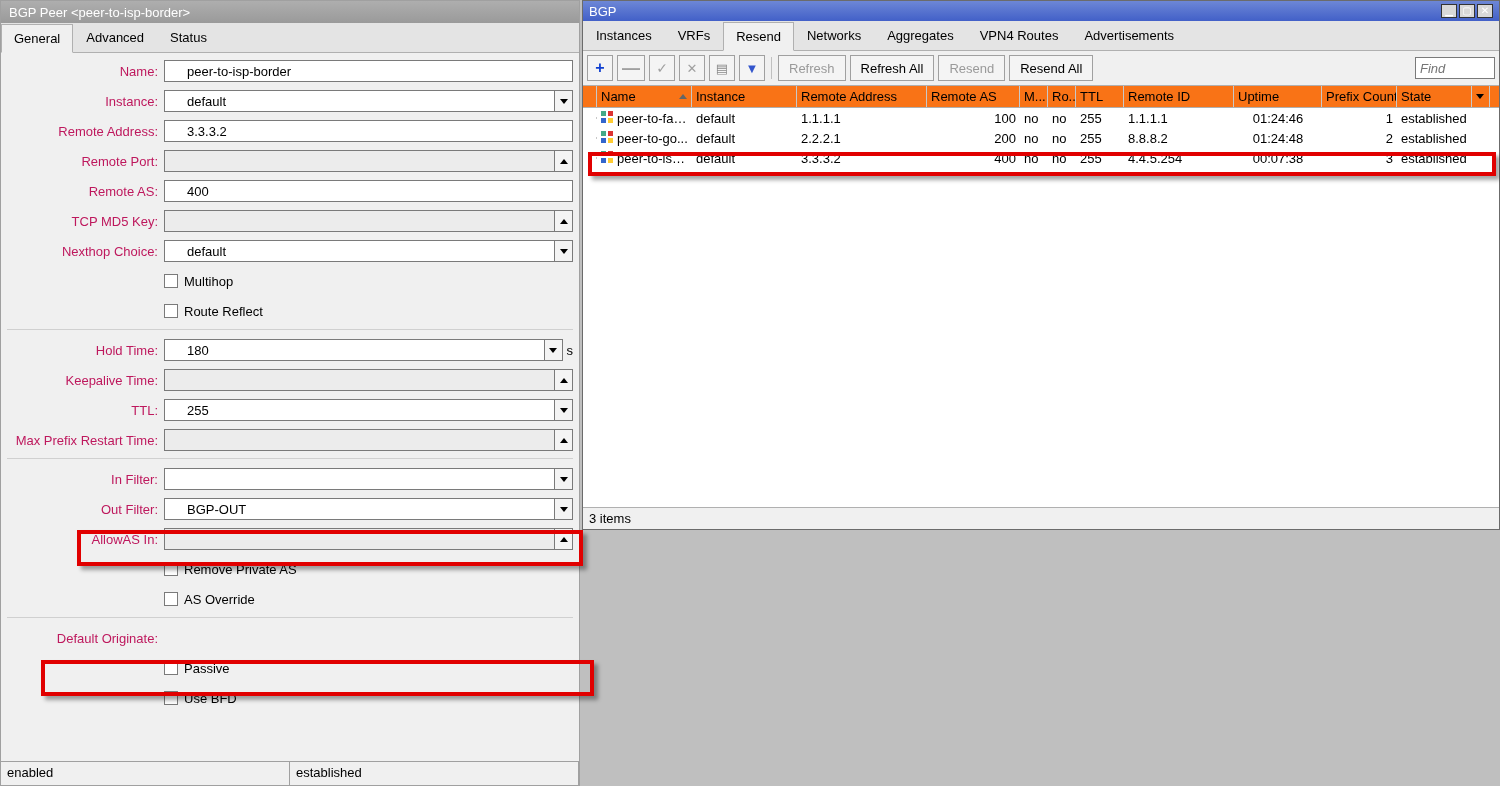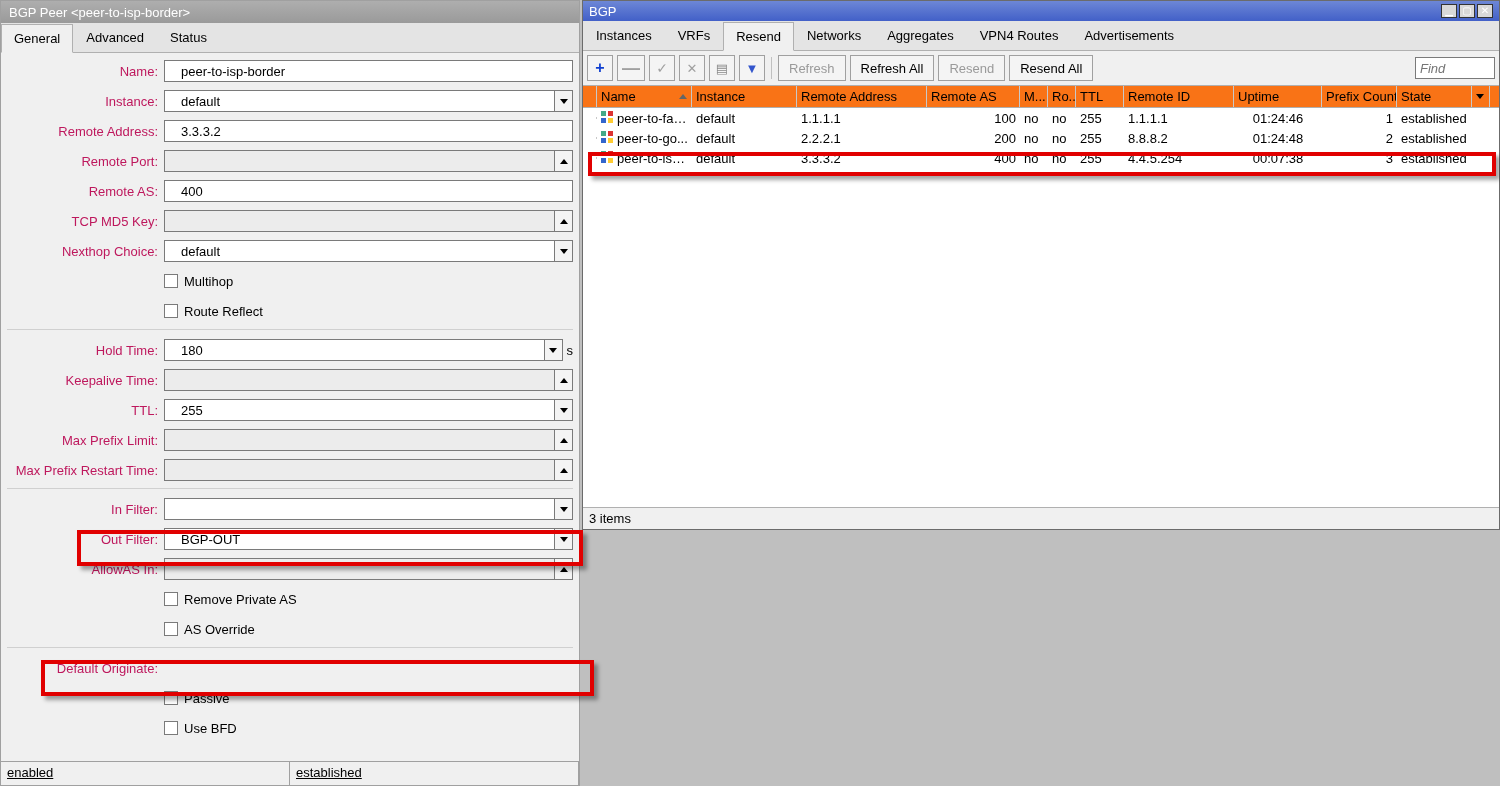--- a/index.html
+++ b/index.html
@@ -9,32 +9,32 @@
 .left-panel { position: absolute; left: 0; top: 0; width: 580px; height: 786px; background: #F0F0F0; border: 1px solid #A0A0A0; display: flex; flex-direction: column; }
 .titlebar { background: linear-gradient(#AEAEAE,#9A9A9A); color: #fff; padding: 4px 8px; font-size: 13px; height: 22px; display:flex; align-items:center;}
 .tabs { display: flex; border-bottom: 1px solid #B0B0B0; background: #E4E4E4; }
 .tab { padding: 6px 12px; border: 1px solid transparent; border-bottom: none; cursor: pointer; }
 .tab.active { background: #F0F0F0; border: 1px solid #B0B0B0; border-bottom: 1px solid #F0F0F0; position: relative; top: 1px; }
 
 .form-body { flex: 1; overflow-y: auto; padding: 6px 6px 0 6px; }
 .row { display: flex; align-items: center; margin-bottom: 6px; min-height: 24px; }
 .row-label { width: 157px; text-align: right; padding-right: 6px; color: #be185d; flex-shrink:0;}
 .row-field { display: flex; align-items: center; flex: 1; }
-input.txt { flex: 1; height: 22px; border: 1px solid #7A7A7A; background: #fff; padding: 2px 16px; }
+input.txt { flex: 1; height: 22px; border: 1px solid #7A7A7A; background: #fff; padding: 2px 22px; }
 .dd-btn { width: 18px; height: 22px; border: 1px solid #7A7A7A; border-left: none; background: #F4F4F4; display: flex; align-items: center; justify-content: center; cursor: pointer; }
 .dd-arrow { width: 0; height: 0; border-left: 4px solid transparent; border-right: 4px solid transparent; border-top: 5px solid #000; }
 .suffix { margin-left: 4px; }
 
 .checkbox { width: 14px; height: 14px; border: 1px solid #7A7A7A; background: #fff; display: inline-block; flex-shrink:0; }
 .chk-row .row-field { align-items: center; gap: 6px; }
 
 .section-sep { height: 0; border-top: 1px solid #D0D0D0; margin: 4px 0 8px 0; }
 
 .statusbar-left { display: flex; border-top: 1px solid #A0A0A0; height: 24px; }
-.statusbar-left .cell { flex: 1; padding: 3px 6px; border-right: 1px solid #A0A0A0; background:#F0F0F0;text-decoration:underline;}
+.statusbar-left .cell { flex: 1; padding: 3px 6px; border-right: 1px solid #A0A0A0; background:#F0F0F0;}
 
 
 .hl-box { position: absolute; border: 4px solid #E10000; box-shadow: 4px 4px 4px rgba(0,0,0,0.35); pointer-events: none; }
 
 
 .right-panel { position: absolute; left: 582px; top: 0; width: 918px; height: 530px; background: #F0F0F0; border: 1px solid #6B6B6B; display: flex; flex-direction: column; }
 .titlebar-r { background: linear-gradient(#6d87d6,#4260c8); color: #fff; padding: 3px 6px; height: 20px; display: flex; align-items: center; }
 .titlebar-r .spacer { flex: 1; }
 .titlebar-r .win-btn { width: 16px; height: 14px; border: 1px solid #333; background: #D8D8D8; margin-left: 2px; display:flex; align-items:center; justify-content:center; cursor:pointer;}
 .titlebar-r .win-btn span { font-size: 10px; line-height: 10px; }
@@ -201,29 +201,20 @@
     <div class="row">
       <div class="row-label">TTL:</div>
       <div class="row-field">
         <input class="txt" value="255" style="">
         <div class="dd-btn">
             <div class="dd-arrow"></div>
           </div>
       </div>
     </div>
 
-    <div class="row">
-      <div class="row-label">Max Prefix Limit:</div>
-      <div class="row-field">
-        <input class="txt" style="background: rgb(236, 236, 236);" value="">
-        <div class="dd-btn">
-            <div style="border-top:none;border-bottom:5px solid #000" class="dd-arrow"></div>
-          </div>
-      </div>
-    </div>
 
     <div class="row">
       <div class="row-label">Max Prefix Restart Time:</div>
       <div class="row-field">
         <input class="txt" style="background: rgb(236, 236, 236);" value="">
         <div class="dd-btn">
             <div style="border-top:none;border-bottom:5px solid #000" class="dd-arrow"></div>
           </div>
       </div>
     </div>

